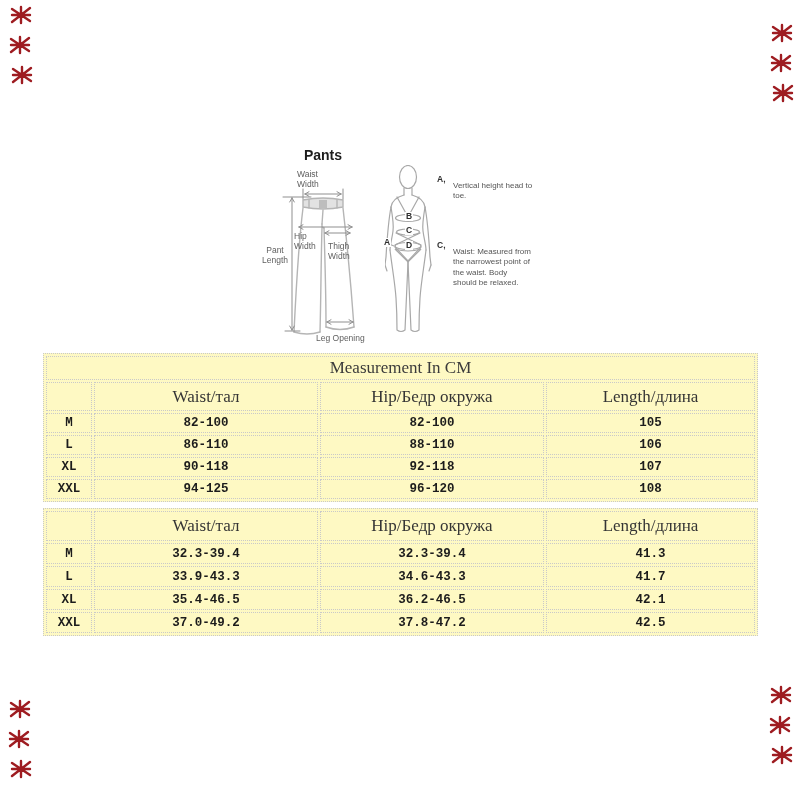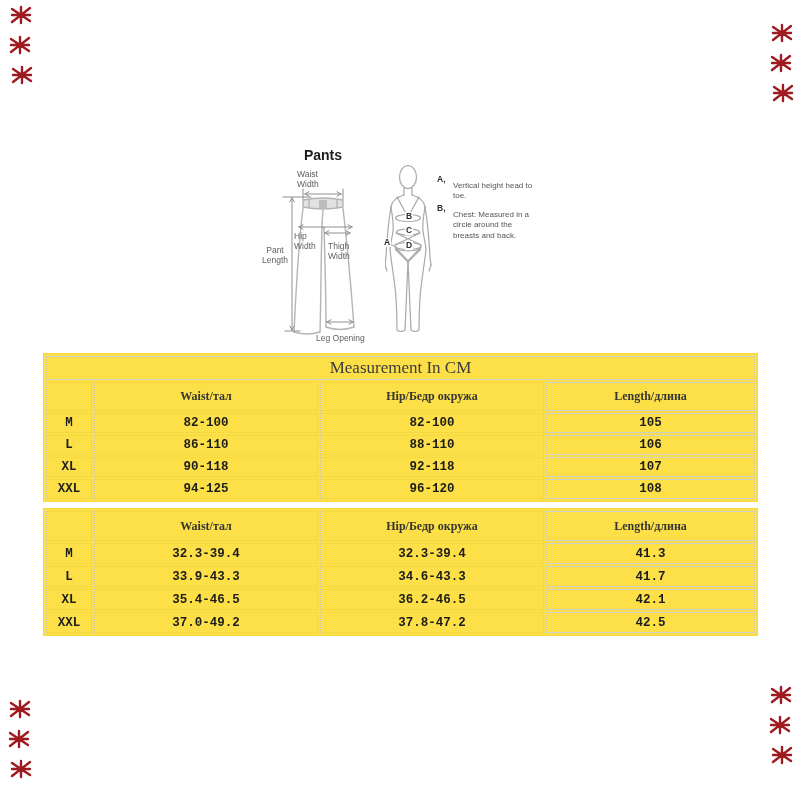--- a/index.html
+++ b/index.html
@@ -19,24 +19,24 @@
   .fig-letter{position:absolute;font-size:8.5px;line-height:9px;font-weight:bold;color:#2f2f2f;
               background:#fff;padding:0 1px;}
 
   
   .guide-item{position:absolute;left:437px;width:102px;font-size:8px;line-height:10.3px;color:#555;}
   .g-letter{display:inline-block;width:16px;vertical-align:top;font-weight:bold;font-size:8.5px;color:#303030;}
   .g-text{display:inline-block;width:80px;vertical-align:top;margin-top:7px;}
 
   
   table.size-table{position:absolute;left:43px;width:715px;table-layout:fixed;
-                   border-collapse:separate;border-spacing:2px;border:1px dotted #c9c9c9;background:#fde047;}
+                   border-collapse:separate;border-spacing:2px;border:1px dotted #c9c9c9;background:#fef9c3;}
   .size-table th,.size-table td{border:1px dotted #c9c9c9;text-align:center;padding:0;overflow:hidden;}
   .tt{font-family:"Liberation Serif",serif;font-size:17px;font-weight:normal;color:#3b3b3b;height:24px;}
-  .col-h{font-family:"Liberation Serif",serif;font-size:12px;font-weight:bold;color:#353535;height:29px;}
+  .col-h{font-family:"Liberation Serif",serif;font-size:17px;font-weight:normal;color:#353535;height:29px;}
   .val{font-family:"Liberation Mono","DejaVu Sans Mono",monospace;font-weight:bold;font-size:12.5px;
        color:#1c1c1c;height:20px;}
   .inch-tbl .tt{height:26px;}
   .inch-tbl .col-h{height:30px;}
   .inch-tbl .val{height:21px;}
 </style>
 </head>
 <body>
 
 <div class="canvas">
@@ -147,22 +147,22 @@
   </svg>
 
   <div class="fig-letter" style="left:383px;top:238px;">A</div>
   <div class="fig-letter" style="left:405px;top:212px;">B</div>
   <div class="fig-letter" style="left:405px;top:226px;">C</div>
   <div class="fig-letter" style="left:405px;top:241px;">D</div>
 
   <div class="guide-item" style="top:174px;">
     <span class="g-letter">A,</span><span class="g-text">Vertical height head to toe.</span>
   </div>
-  <div class="guide-item" style="top:203px;">
-    <span class="g-letter">B,</span><span class="g-text">Chest: Measured in a circle around the breasts and back.</span>
+  <div class="guide-item" style="top:240px;">
+    <span class="g-letter">C,</span><span class="g-text">Waist: Measured from the narrowest point of the waist. Body should be relaxed.</span>
   </div>
 
   <table class="size-table cm-tbl" style="top:353px;">
     <colgroup>
         <col style="width:46px">
         <col style="width:224px">
         <col style="width:224px">
         <col style="width:209px">
       </colgroup>
     <tbody>

